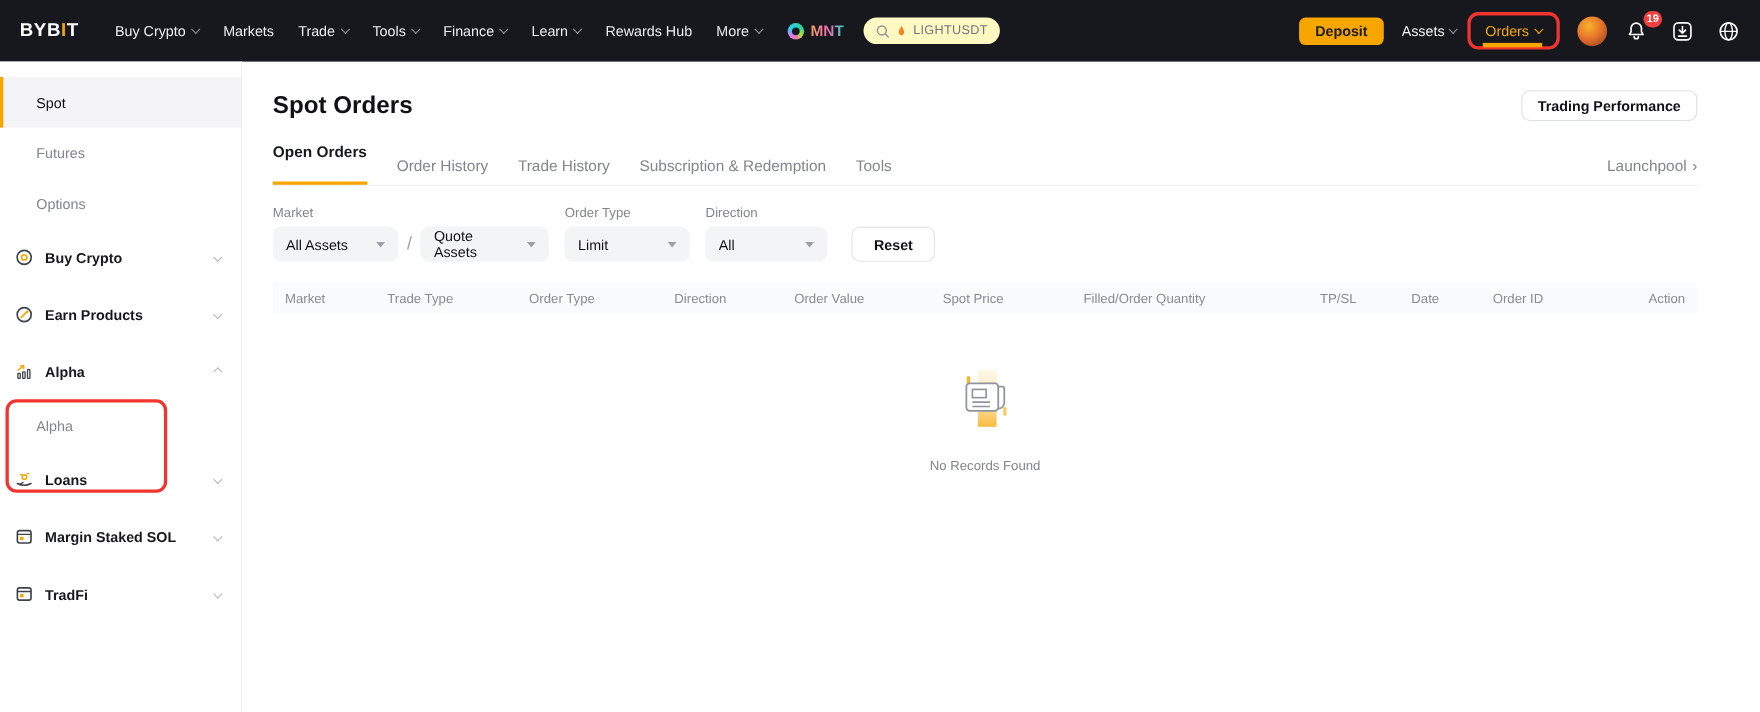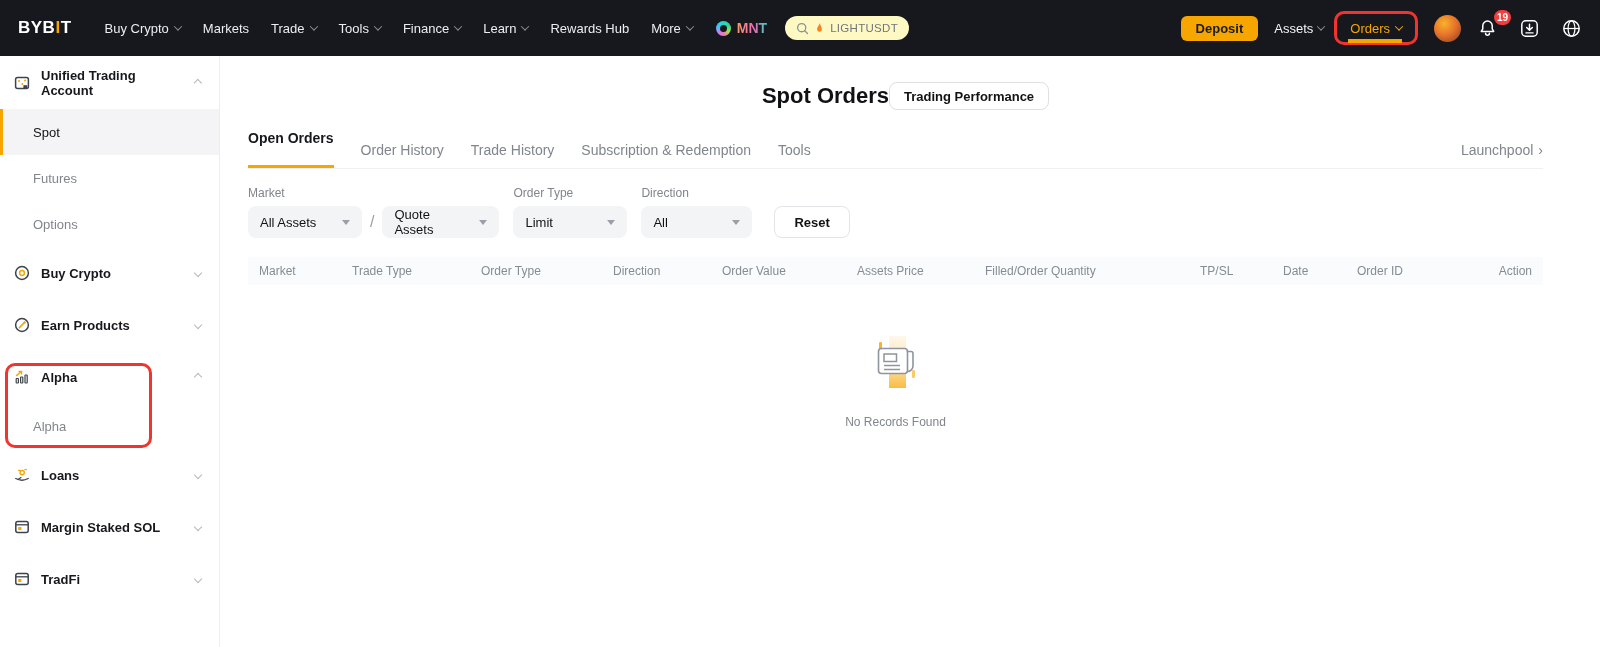--- a/index.html
+++ b/index.html
@@ -46,21 +46,21 @@
   .sb-chev { width:6px; height:6px; border-right:1.5px solid #b4b8bf; border-bottom:1.5px solid #b4b8bf; display:inline-block; }
   .sb-chev.down { transform:rotate(45deg); }
   .sb-chev.up { transform:rotate(-135deg); }
   .sb-sub { height:46px; display:flex; align-items:center; padding-left:33px; font-size:13px; color:#81858c; cursor:pointer; }
   .sb-sub.active { background:#f4f4f6; color:#121214; font-weight:500; border-left:3px solid #f7a600; padding-left:30px; }
   .alpha-red-box { position:absolute; left:5px; top:307px; width:147px; height:85px; border:3px solid #f1342e; border-radius:10px; pointer-events:none; }
   .sb-icon { flex:none; display:flex; }
 
   
   .main { flex:1; padding:0 57px 0 28px; }
-  .title-row { display:flex; justify-content:center; align-items:center; padding-top:16px; height:64px;margin-left:20px; }
+  .title-row { display:flex; justify-content:space-between; align-items:center; padding-top:16px; height:64px; }
   .page-title { font-size:22px; font-weight:700; color:#101114; }
   .tp-btn { background:#fff; border:1px solid #dde0e4; border-radius:8px; height:28px; padding:0 14px; font-weight:700; font-size:13px; color:#121214; cursor:pointer; font-family:inherit; }
   .tabs-row { display:flex; align-items:flex-end; border-bottom:1px solid #eef0f2; margin-top:10px; }
   .tab { font-size:14px; color:#81858c; padding-bottom:10px; margin-right:27px; cursor:pointer; white-space:nowrap; }
   .tab.active { color:#16181c; font-weight:700; padding-bottom:19px; border-bottom:3px solid #f7a600; }
   .launchpool { margin-left:auto; color:#81858c; font-size:14px; padding-bottom:10px; cursor:pointer; display:flex; gap:5px; align-items:center; }
   .filters { display:flex; align-items:flex-end; margin-top:17px; }
   .fgroup { display:flex; flex-direction:column; }
   .flabel { font-size:12px; color:#81858c; margin-bottom:6px; }
   .fbox { height:32px; background:#f3f4f6; border-radius:8px; display:flex; align-items:center; justify-content:space-between; padding:0 12px; font-size:13px; font-weight:500; color:#121214; cursor:pointer; }
@@ -169,33 +169,20 @@
           <circle cx="12" cy="12" r="8.8" fill="none" stroke="#fff" stroke-width="1.7"></circle>
           <ellipse cx="12" cy="12" rx="3.9" ry="8.8" fill="none" stroke="#fff" stroke-width="1.4"></ellipse>
           <line x1="3.2" y1="12" x2="20.8" y2="12" stroke="#fff" stroke-width="1.4"></line>
         </svg>
     </div>
   </header>
 
   <div class="body">
 
     <aside class="sidebar">
-      <div class="sb-group sb-uta">
-        <span class="sb-icon">
-            <svg width="16" height="16" viewBox="0 0 16 16">
-              <rect x="1.6" y="2.6" width="12.8" height="10.8" rx="2" fill="none" stroke="#3d434b" stroke-width="1.5"></rect>
-              <circle cx="5" cy="6" r="1" fill="#f7a600"></circle>
-              <circle cx="8.4" cy="9" r="1" fill="#f7a600"></circle>
-              <circle cx="11" cy="5.6" r="1" fill="#f7a600"></circle>
-              <rect x="9.4" y="10.2" width="3.8" height="3" fill="#3d434b"></rect>
-            </svg>
-          </span>
-        <span>Unified Trading Account</span>
-        <span class="sb-chev up"></span>
-      </div>
       <div class="sb-sub active">
           <span>Spot</span>
         </div>
       <div class="sb-sub">
           <span>Futures</span>
         </div>
       <div class="sb-sub">
           <span>Options</span>
         </div>
 
@@ -332,21 +319,21 @@
         <div class="rgap"></div>
         <button class="reset-btn">Reset</button>
       </div>
 
       <div class="thead">
         <span class="th">Market</span>
         <span class="th">Trade Type</span>
         <span class="th">Order Type</span>
         <span class="th">Direction</span>
         <span class="th">Order Value</span>
-        <span class="th">Assets Price</span>
+        <span class="th">Spot Price</span>
         <span class="th">Filled/Order Quantity</span>
         <span class="th">TP/SL</span>
         <span class="th">Date</span>
         <span class="th">Order ID</span>
         <span class="th">Action</span>
       </div>
 
       <div class="empty">
         <svg width="64" height="64" viewBox="0 0 64 64">
           <defs>

